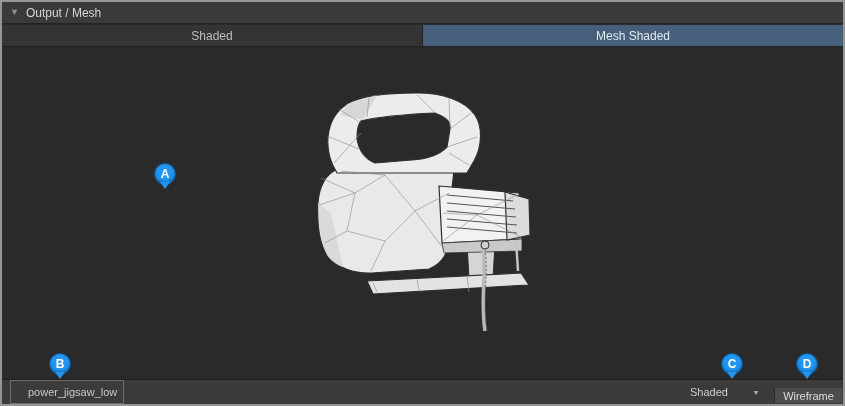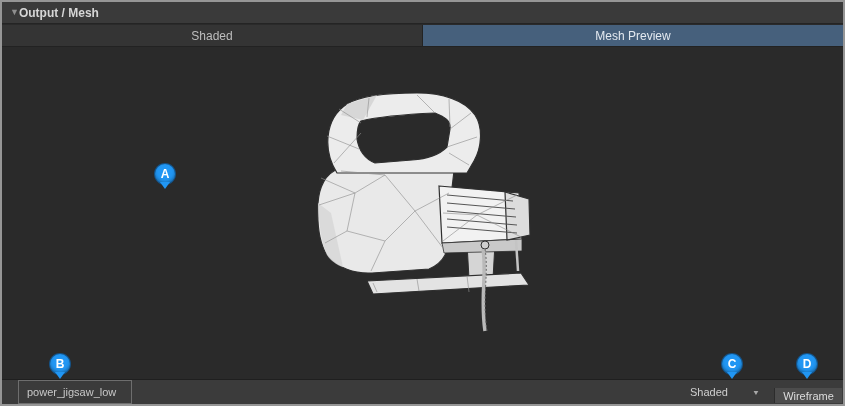--- a/index.html
+++ b/index.html
@@ -11,21 +11,21 @@
     background:#2a2a2a; border:2px solid #969696; overflow:hidden;
   }
 
   
   .header {
     position:absolute; top:0; left:0; right:0; height:22px;
     background:#3a3a3a; border-bottom:1px solid #242424;
     display:flex; align-items:center; padding-left:8px;
   }
   .foldout { color:#8f8f8f; font-size:9px; line-height:1; cursor:pointer; }
-  .title { color:#d6d6d6; font-size:12px; font-weight:bold; }
+  .title { color:#d6d6d6; font-size:12px; font-weight:normal; margin-left:7px; }
 
   
   .tabs {
     position:absolute; top:23px; left:0; right:0; height:22px;
     display:flex; border-bottom:1px solid #222;
   }
   .tab {
     flex:1; display:flex; align-items:center; justify-content:center;
     font-size:12px; color:#bdbdbd; background:#343434; cursor:pointer;
     border-right:1px solid #232323;
@@ -38,23 +38,23 @@
     background:#2a2a2a; overflow:hidden;
   }
   .mesh-svg { position:absolute; left:315px; top:45px; }
 
   
   .statusbar {
     position:absolute; left:0; right:0; bottom:0; height:25px;
     background:#3b3b3b; border-top:1px solid #1f1f1f;
   }
   .meshname {
-    position:absolute; left:16px; top:0; bottom:0; width:114px;
+    position:absolute; left:8px; top:0; bottom:0; width:114px;
     border:1px solid #6e6e6e; color:#c8c8c8; font-size:11px;
-    display:flex; align-items:center; padding-left:8px;
+    display:flex; align-items:center; padding-left:17px;
   }
   .dropdown {
     position:absolute; right:76px; top:2px; bottom:2px; width:84px;
     display:flex; align-items:center; justify-content:space-between;
     padding:0 7px; color:#cfcfcf; font-size:11px; cursor:pointer;gap:22px;
   }
   .dropdown .arrow { font-size:8px; color:#a8a8a8; transform:scaleY(0.9); }
   .wire {
     position:absolute; right:1px; top:1px; bottom:1px; width:68px;
     background:#4c4c4c; border-left:1px solid #2c2c2c;
@@ -85,21 +85,21 @@
 
 <div class="window">
 
   <div class="header">
     <span class="foldout">▼</span>
     <span class="title">Output / Mesh</span>
   </div>
 
   <div class="tabs">
     <div class="tab">Shaded</div>
-    <div class="tab selected">Mesh Preview</div>
+    <div class="tab selected">Mesh Shaded</div>
   </div>
 
   <div class="preview">
     <svg class="mesh-svg" width="225" height="250" viewBox="0 0 225 250" xmlns="http://www.w3.org/2000/svg">
 
       <path d="M22,76 C8,80 2,95 1,110 C0,130 2,150 10,162 C20,175 38,181 55,180 L112,176 C122,172 128,165 131,155 L135,95 L137,78 Z" fill="#e9e9e9" stroke="#2f2f2f" stroke-width="1.2"></path>
 
       <path d="M1,110 C2,130 4,150 10,162 C14,168 20,172 26,174 L14,120 Z" fill="#d8d8d8" opacity="0.9"></path>
 
       <path fill-rule="evenodd" d="M20,80 C6,58 7,26 30,11 C45,2 70,0 100,0 C125,0 148,7 158,22 C166,34 165,54 157,68 L150,80 Z

